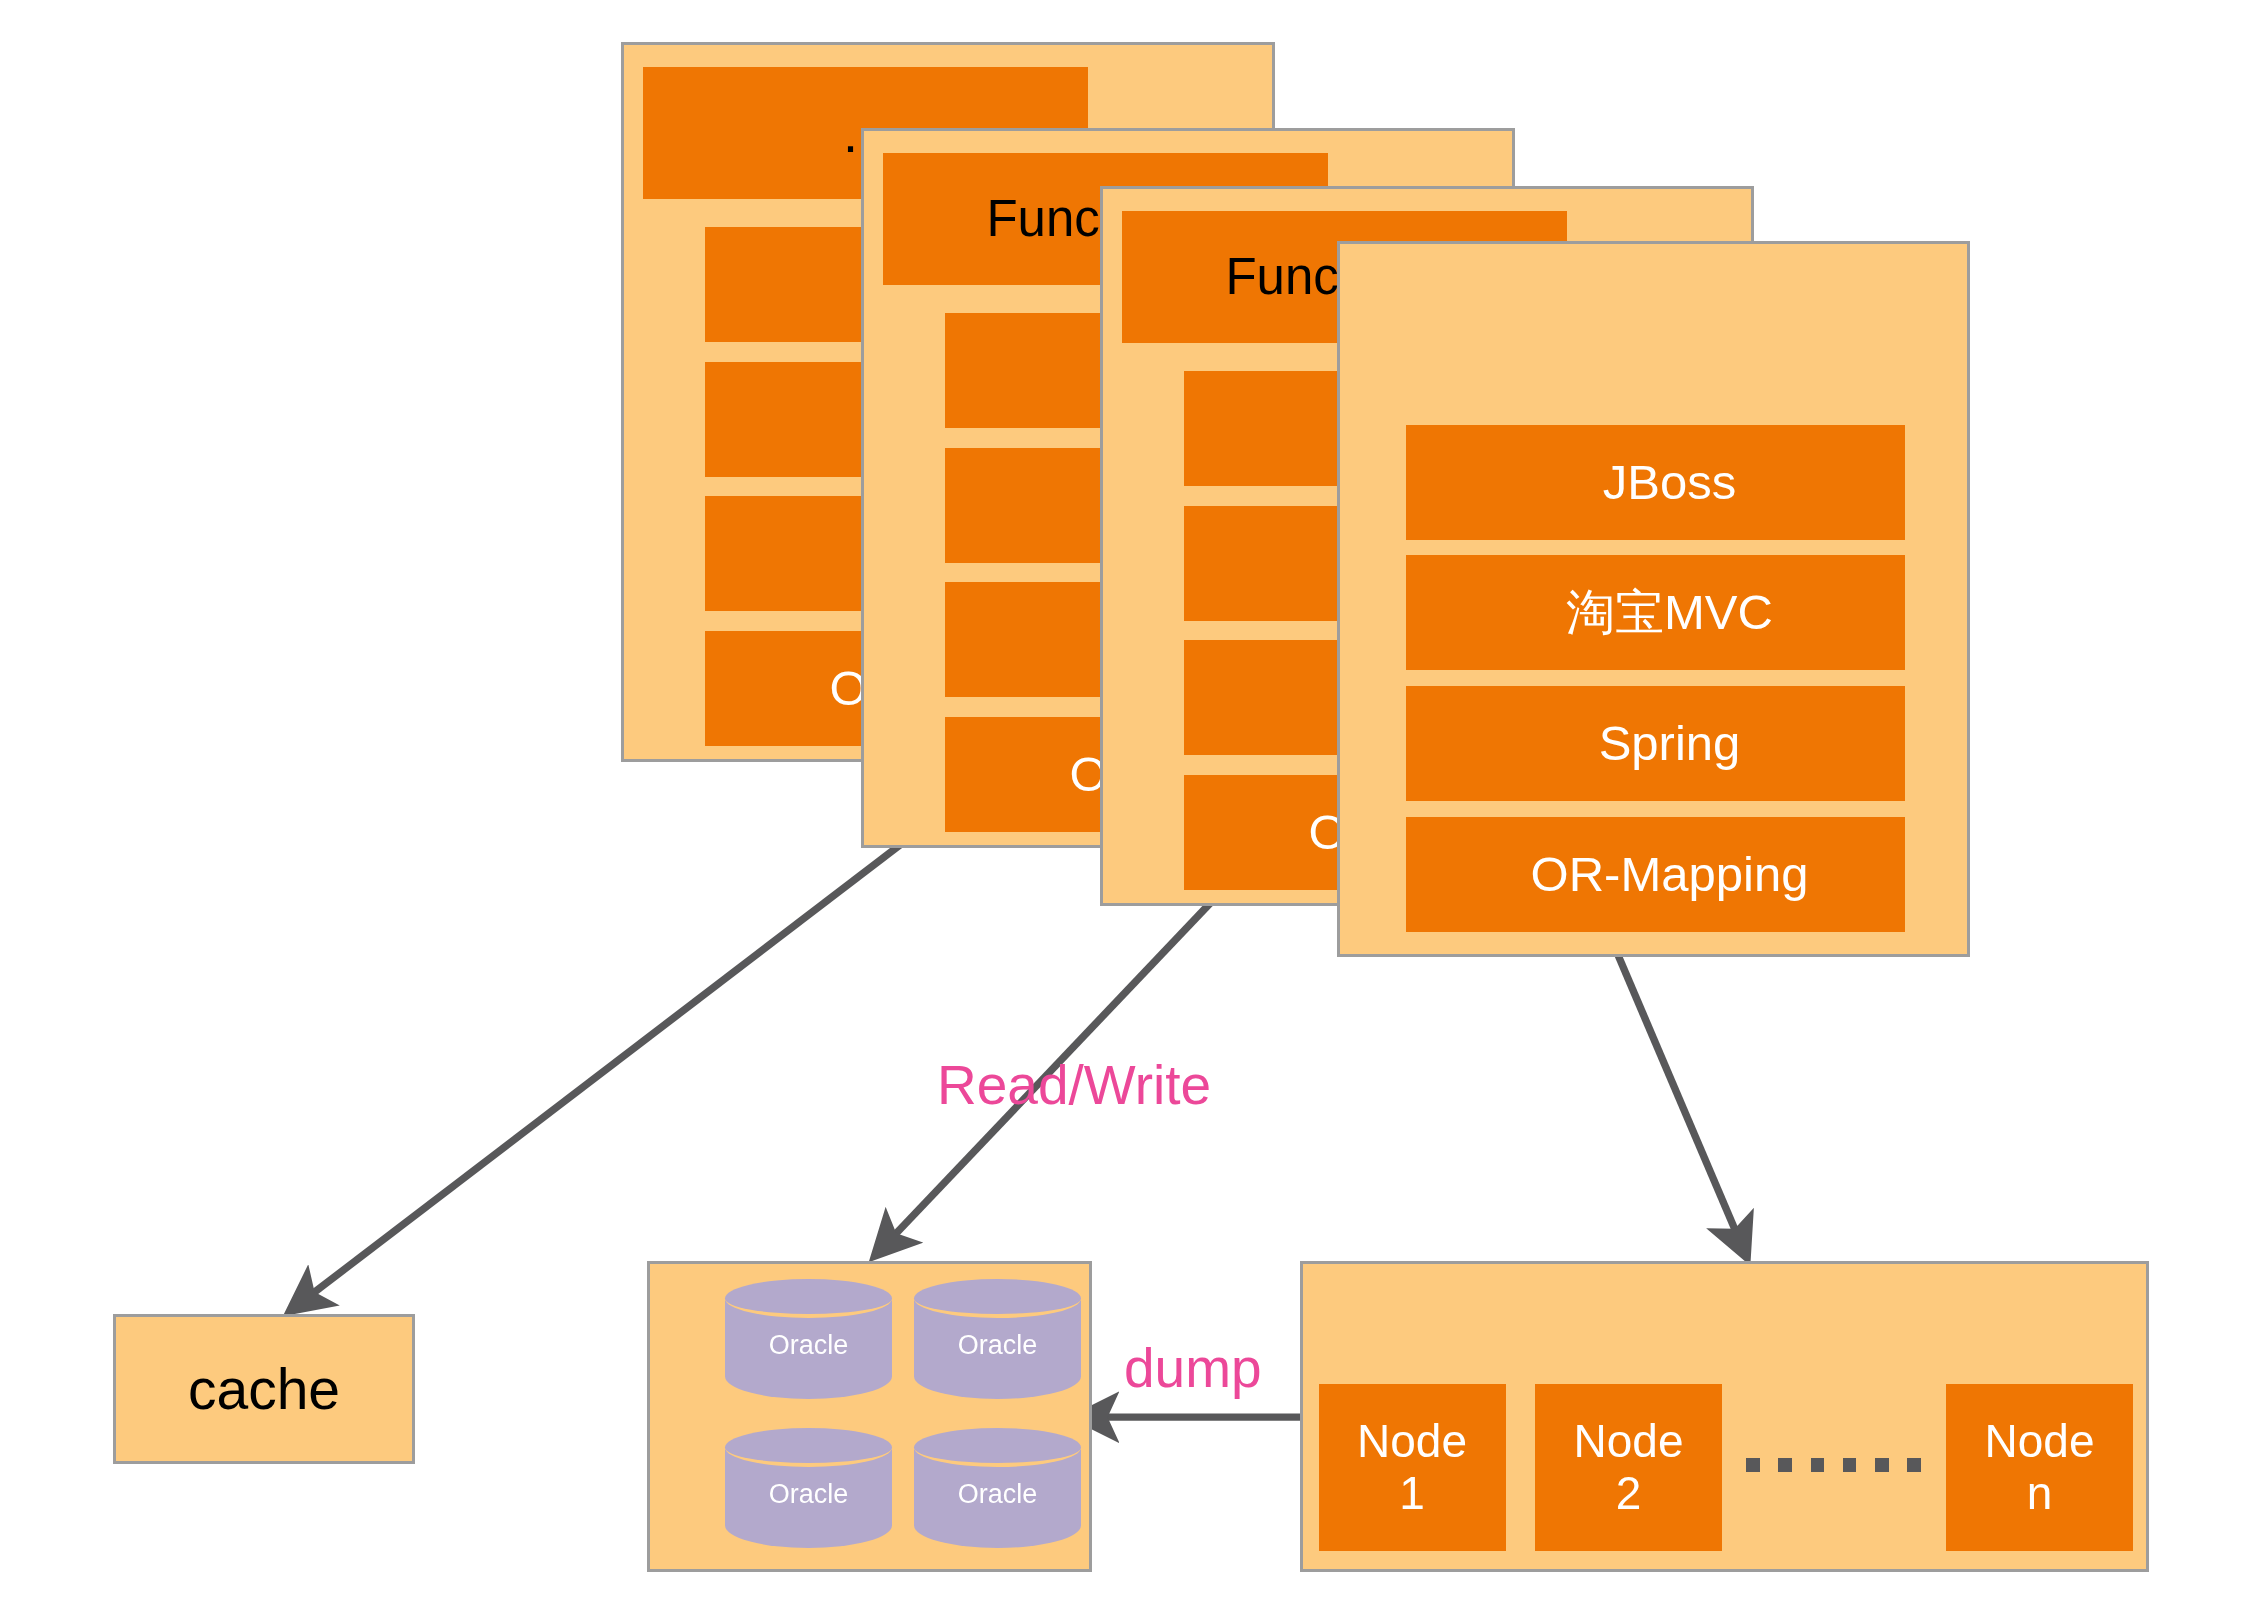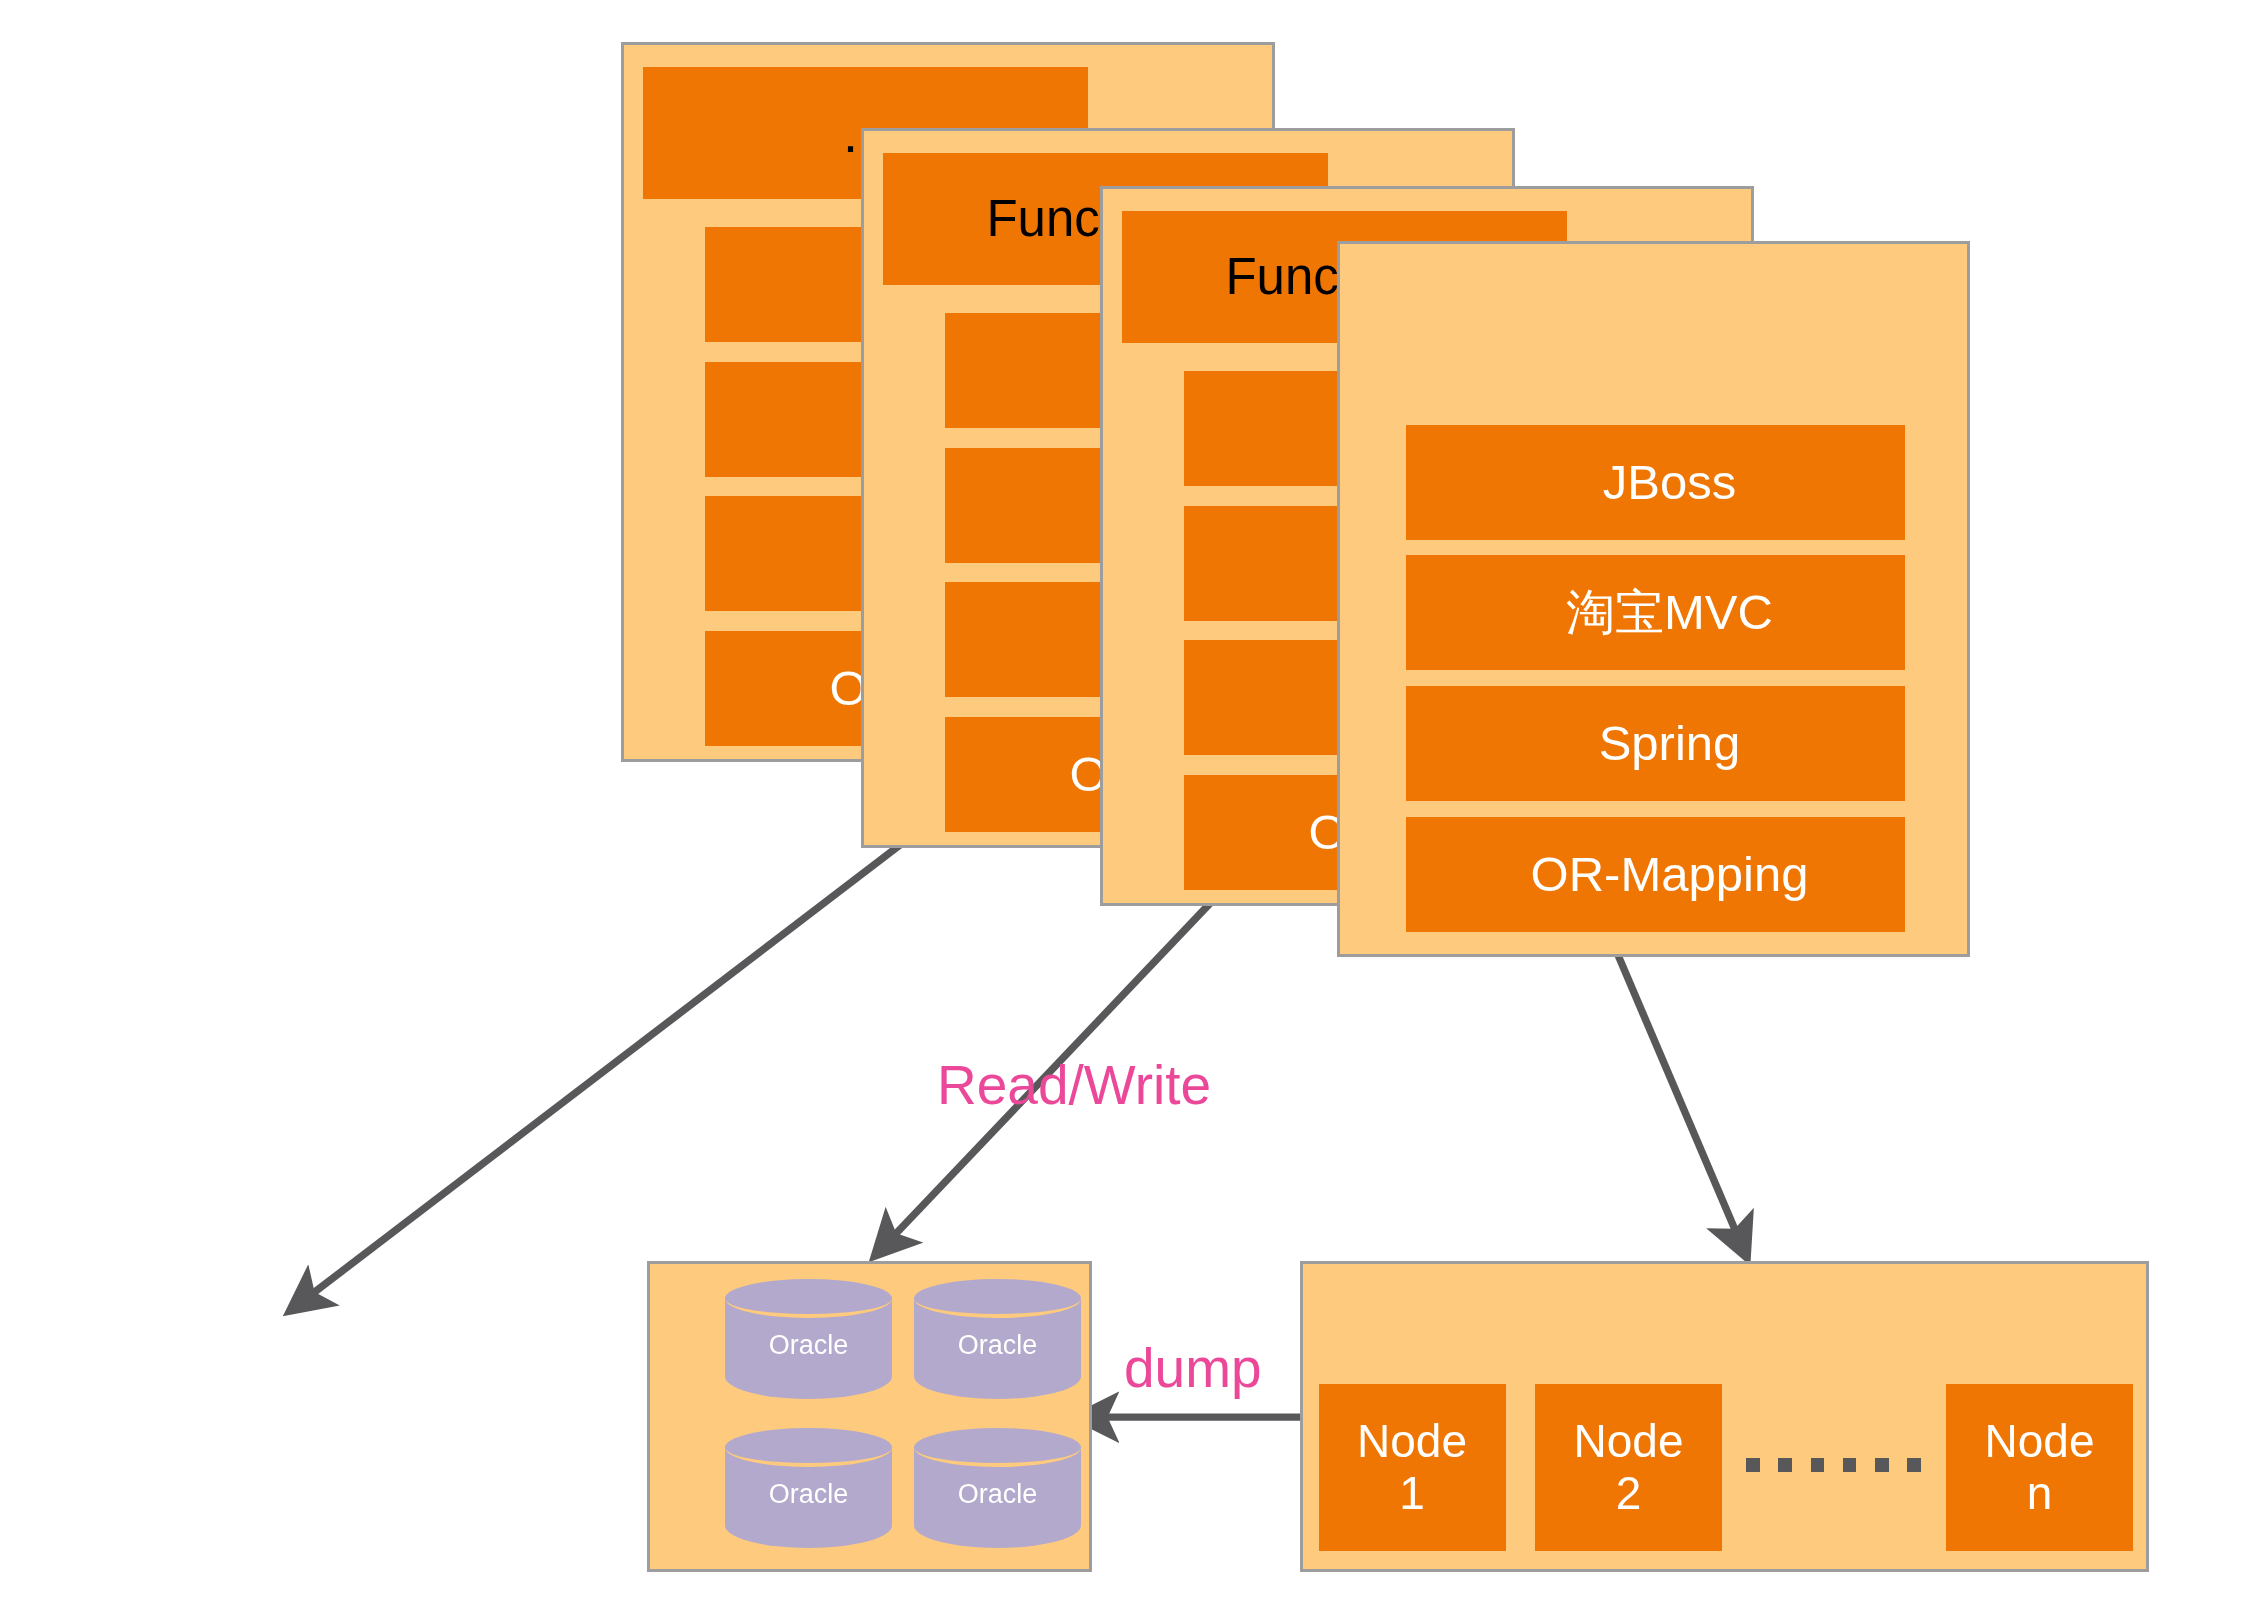--- a/index.html
+++ b/index.html
@@ -248,20 +248,23 @@
 
   <div class="fcard" style="left:1337px; top:241px; width:633px; height:716px;">
     <div class="fcard-rows" style="left:0; top:0; width:100%; height:100%;">
       <div class="frow" style="left:66px; top:181px; width:499px; height:115px;">JBoss</div>
       <div class="frow" style="left:66px; top:311px; width:499px; height:115px;">淘宝MVC</div>
       <div class="frow" style="left:66px; top:442px; width:499px; height:115px;">Spring</div>
       <div class="frow" style="left:66px; top:573px; width:499px; height:115px;">OR-Mapping</div>
     </div>
   </div>
 
+  <div id="cache-box">
+    <span>cache</span>
+  </div>
 
   <div id="oracle-panel">
     <div class="db" style="left:27px; top:15px;">
       <div class="body"></div>
       <div class="top"></div>
       <div class="dblabel">Oracle</div>
     </div>
     <div class="db" style="left:216px; top:15px;">
       <div class="body"></div>
       <div class="top"></div>

